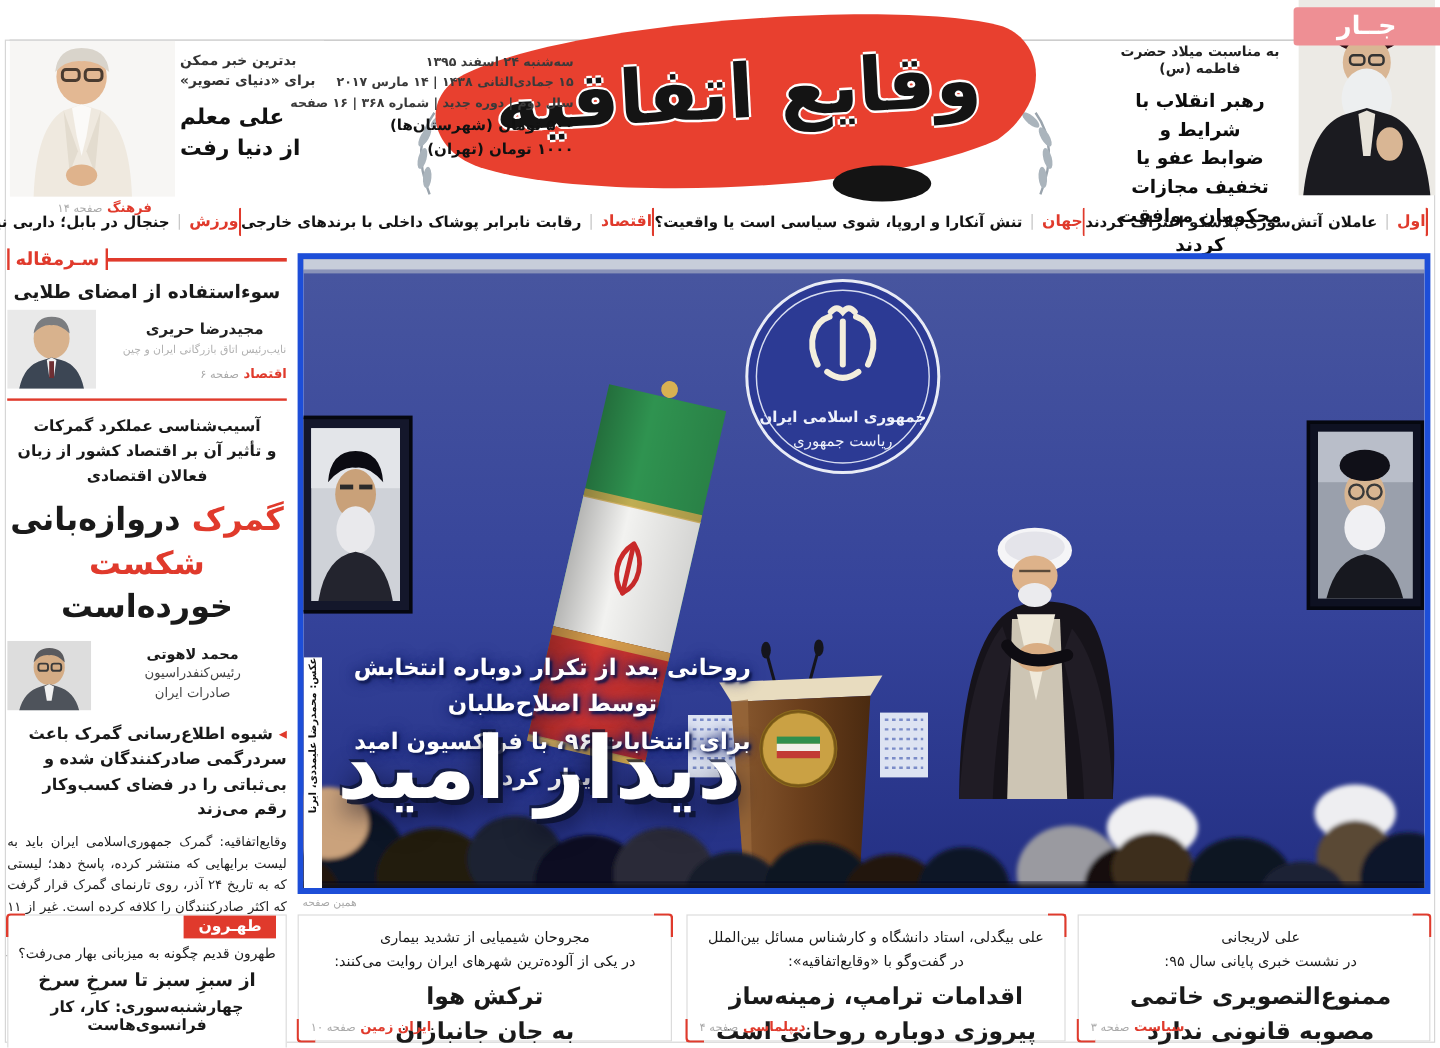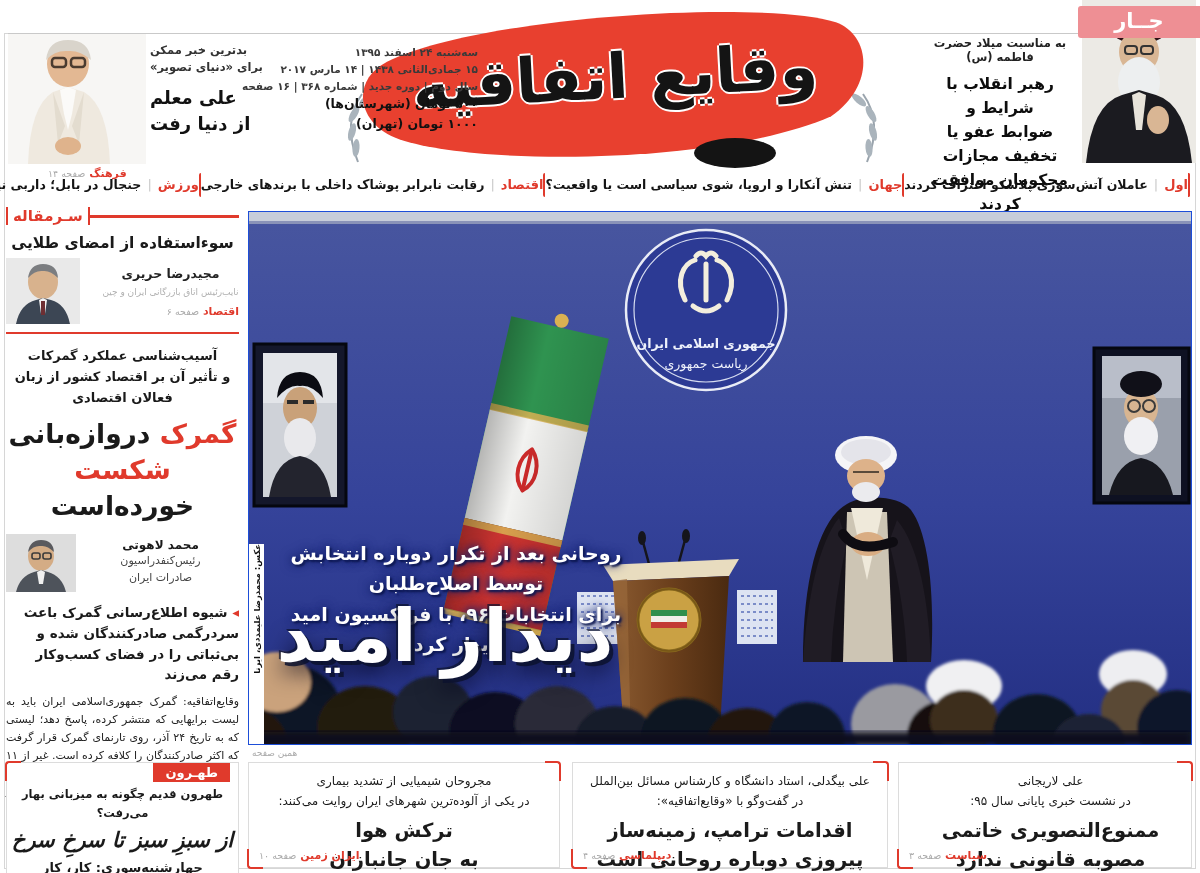--- a/index.html
+++ b/index.html
@@ -97,26 +97,26 @@
   .nbox .titl{font-size:19.5px;font-weight:bold;text-align:center;line-height:1.5;margin-top:4px;}
   .nbox .pagelabel{position:absolute;right:auto;left:10px;bottom:5px;}
   .tehroon-tab{position:absolute;top:0px;left:8px;right:auto;background:var(--red);color:#fff;
     font-size:13px;font-weight:bold;padding:2px 12px;letter-spacing:3px;
     right:auto;}
   .tehroon-tab{left:auto;right:8px;}
   .box-tehroon{left:6px;top:762px;width:233px;height:134px;}
   .box-a{left:248px;top:762px;width:312px;height:106px;}
   .box-b{left:572px;top:762px;width:316px;height:106px;}
   .box-c{left:898px;top:762px;width:294px;height:106px;padding-left:11px;}
-  .box-tehroon .kick{margin-top:22px;font-weight:bold;font-size:11.5px;}
-  .box-tehroon .titl{font-size:21px;margin-top:2px;font-style:italic;}
+  .box-tehroon .kick{margin-top:22px;font-weight:normal;font-size:11.5px;}
+  .box-tehroon .titl{font-size:15px;margin-top:2px;}
   .box-tehroon .sub{font-size:13px;font-weight:bold;text-align:center;margin-top:4px;}
 
   
-  .photo{left:248px;top:211px;width:944px;height:534px;border:1px solid #1d4ed8;overflow:hidden;z-index:2;}
+  .photo{left:248px;top:211px;width:944px;height:534px;border:5px solid #1d4ed8;overflow:hidden;z-index:2;}
   .photo svg{display:block;}
   .photo-caption{left:16px;top:326px;width:382px;text-align:center;z-index:5;}
   .photo-caption .cl{display:block;color:#fff;font-size:19px;font-weight:bold;line-height:1.6;
     text-shadow:0 0 7px #16246e,0 0 12px #16246e,2px 2px 2px rgba(10,18,60,.9);}
   .photo-headline{left:0px;top:382px;width:392px;text-align:center;color:#fff;
     font-size:72px;font-weight:bold;letter-spacing:-2px;z-index:5;white-space:nowrap;
     text-shadow:4px 4px 0 rgba(12,18,46,.85),-2px -2px 0 rgba(12,18,46,.7),0 10px 22px rgba(0,0,24,.8);}
   .credit{left:0;top:332px;width:15px;height:200px;background:#fff;z-index:6;}
   .credit span{display:block;writing-mode:vertical-rl;transform:rotate(180deg);
     font-size:8.5px;color:#111;font-weight:bold;white-space:nowrap;padding-top:4px;margin-right:2px;}

